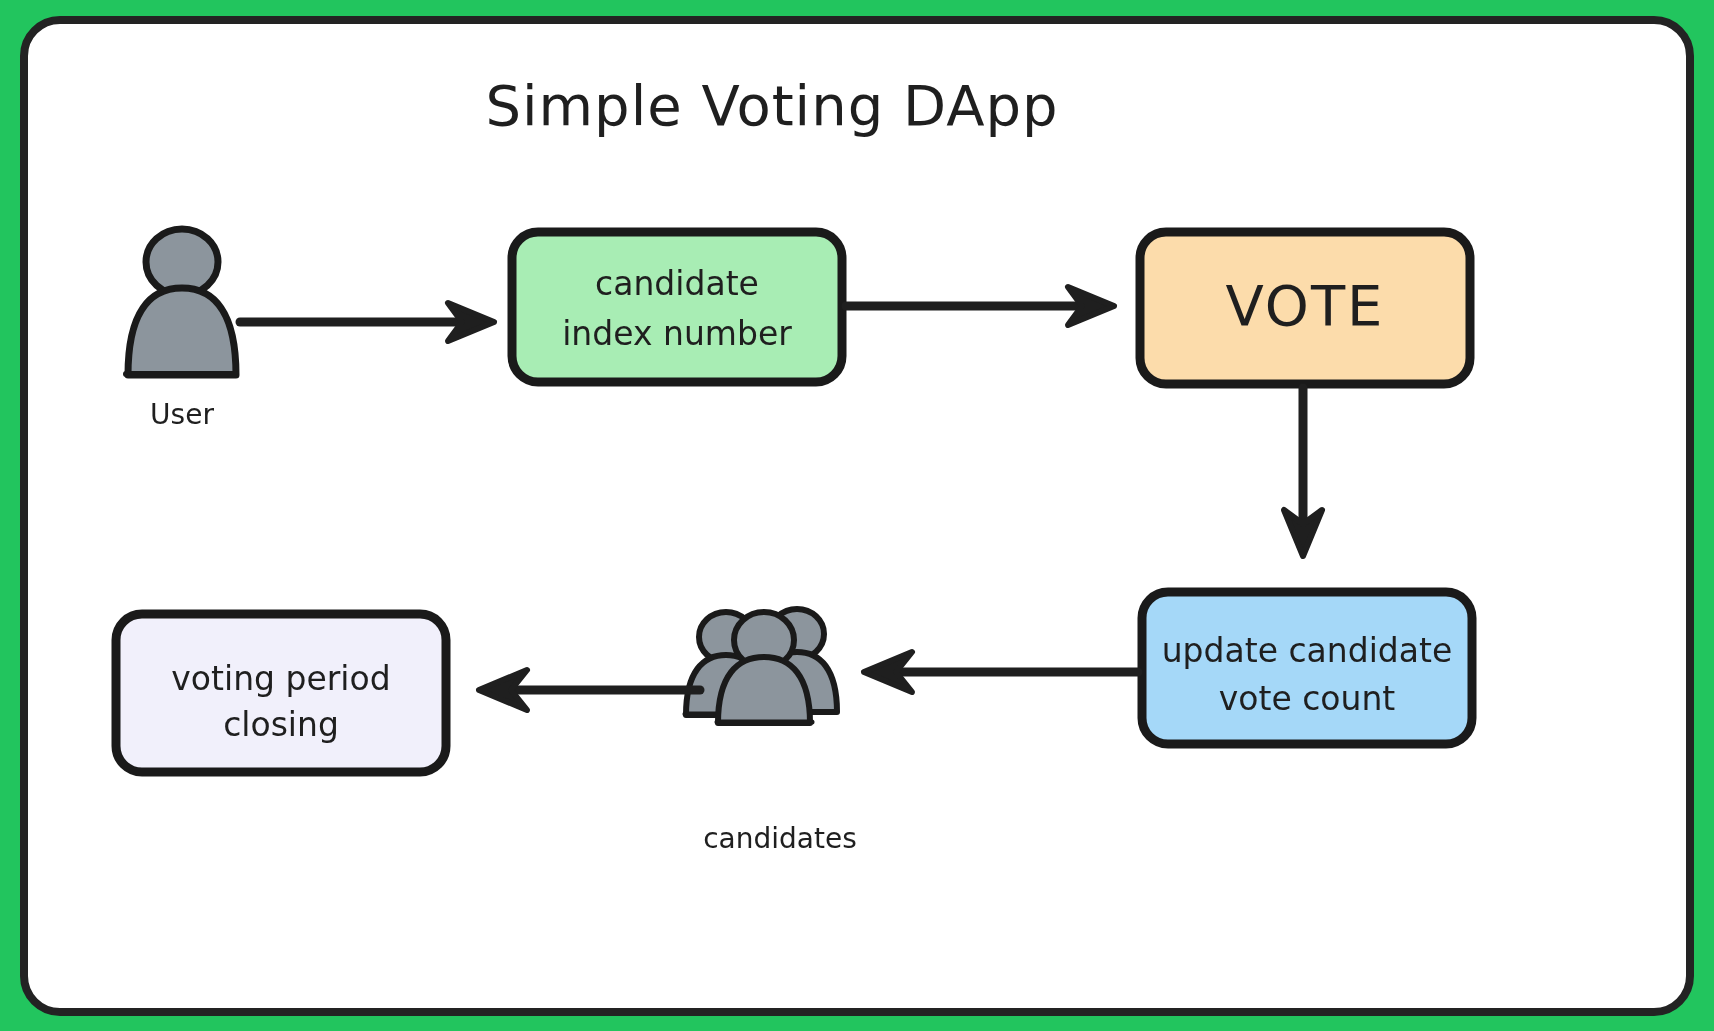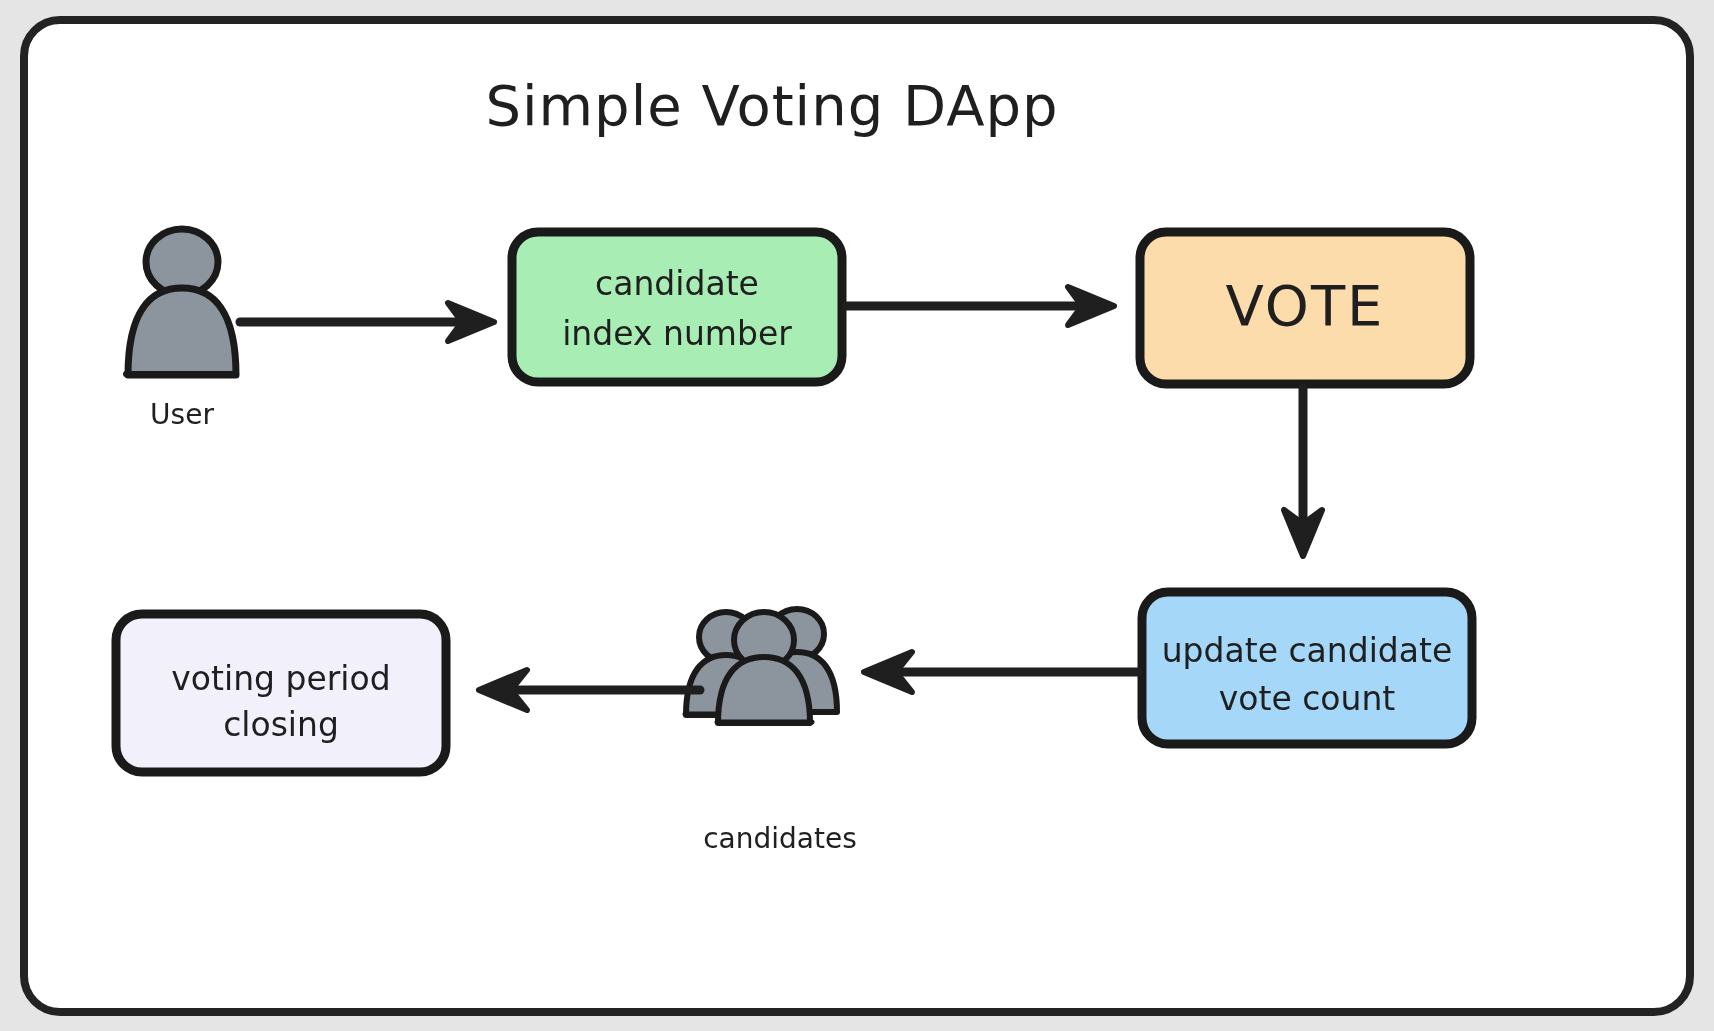--- a/index.html
+++ b/index.html
@@ -7,21 +7,21 @@
     padding: 0;
     background: #ffffff;
   }
   body {
     font-family: "DejaVu Sans", sans-serif;
   }
   #canvas {
     position: relative;
     width: 1714px;
     height: 1031px;
-    background: #e5e5e5;
+    background: #22c55e;
     overflow: hidden;
   }
   #diagram-svg {
     position: absolute;
     top: 0;
     left: 0;
     width: 1714px;
     height: 1031px;
   }
   .node-text {

